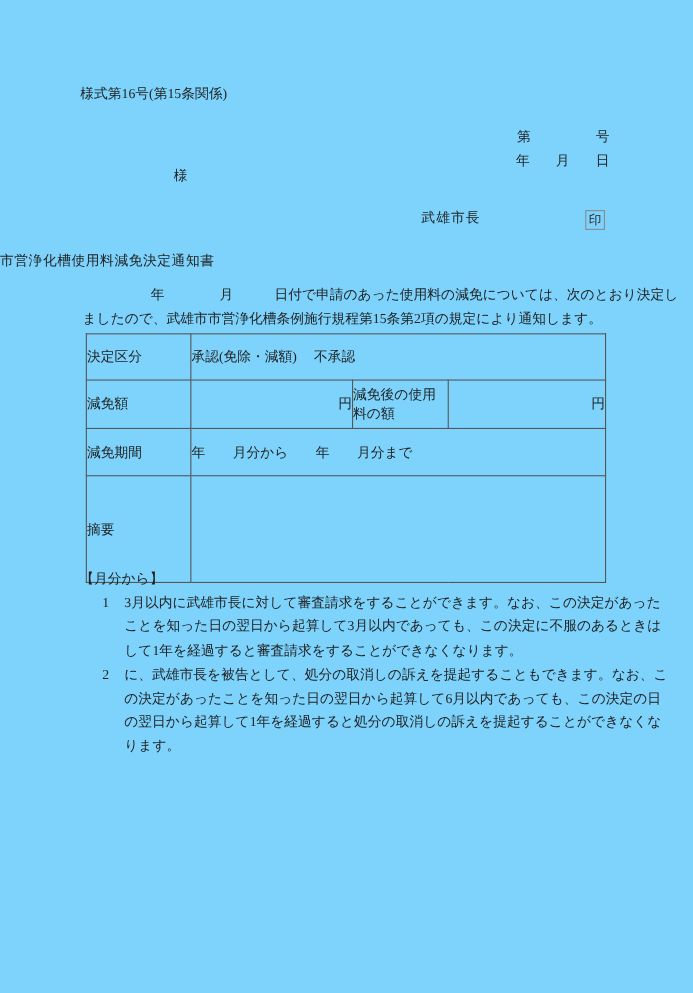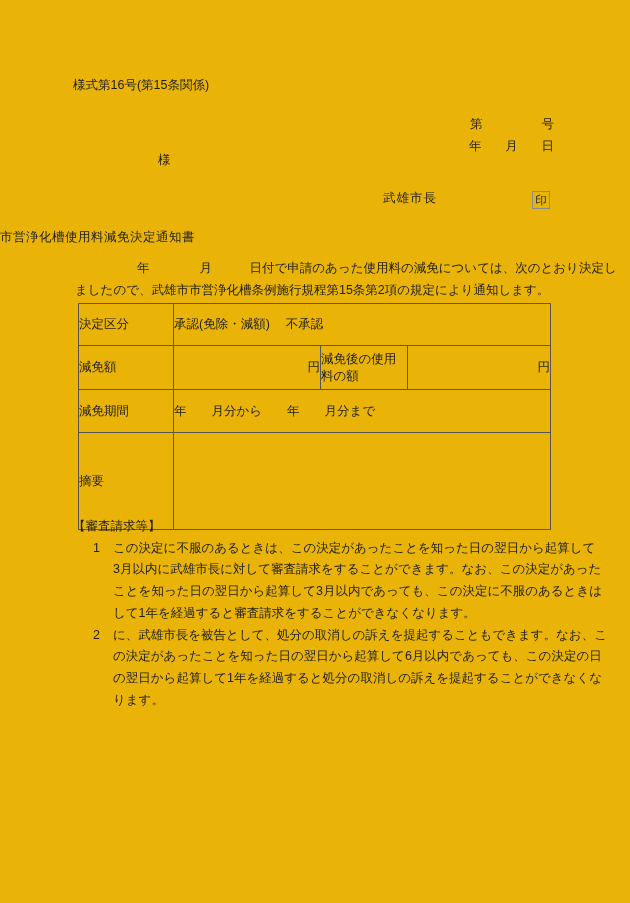--- a/index.html
+++ b/index.html
@@ -1,22 +1,22 @@
 <!DOCTYPE html>
 <html><head>
 <meta charset="utf-8">
 <style>
   html, body { margin: 0; padding: 0; background: #ffffff; }
   .page {
     position: relative;
     width: 630px;
     height: 903px;
-    background: #eab308;
+    background: #7dd3fc;
     color: #1f1f1f;
-    font-family: Liberation Sans, sans-serif;
+    font-family: Liberation Serif, serif;
     font-size: 12.5px;
     overflow: hidden;
   }
   .abs { position: absolute; white-space: nowrap; }
 
   .form-no   { left: 73px;  top: 77px;  }
   .doc-no    { left: 470px; top: 116px; width: 84px; display: flex; justify-content: space-between; }
   .date-line { left: 469px; top: 138px; width: 85px; display: flex; justify-content: space-between; }
   .addressee { left: 158px; top: 152px; }
   .sender    { left: 383px; top: 190px; letter-spacing: 1px; }
@@ -116,25 +116,24 @@
       <td class="period" colspan="3">年　　月分から　　年　　月分まで</td>
     </tr>
     <tr class="r4">
       <td class="lab">摘要</td>
       <td colspan="3"></td>
     </tr>
   </tbody>
     </table>
 
   <div class="abs review">
-    <div>【審査請求等】</div>
+    <div>【月分から】</div>
 
     <div class="rev-item">
       <span class="rev-num">1</span>
-      <div class="rev-line">この決定に不服のあるときは、この決定があったことを知った日の翌日から起算して</div>
       <div class="rev-line">3月以内に武雄市長に対して審査請求をすることができます。なお、この決定があった</div>
       <div class="rev-line">ことを知った日の翌日から起算して3月以内であっても、この決定に不服のあるときは</div>
       <div class="rev-line">して1年を経過すると審査請求をすることができなくなります。</div>
     </div>
 
     <div class="rev-item">
       <span class="rev-num">2</span>
       <div class="rev-line">に、武雄市長を被告として、処分の取消しの訴えを提起することもできます。なお、こ</div>
       <div class="rev-line">の決定があったことを知った日の翌日から起算して6月以内であっても、この決定の日</div>
       <div class="rev-line">の翌日から起算して1年を経過すると処分の取消しの訴えを提起することができなくな</div>

